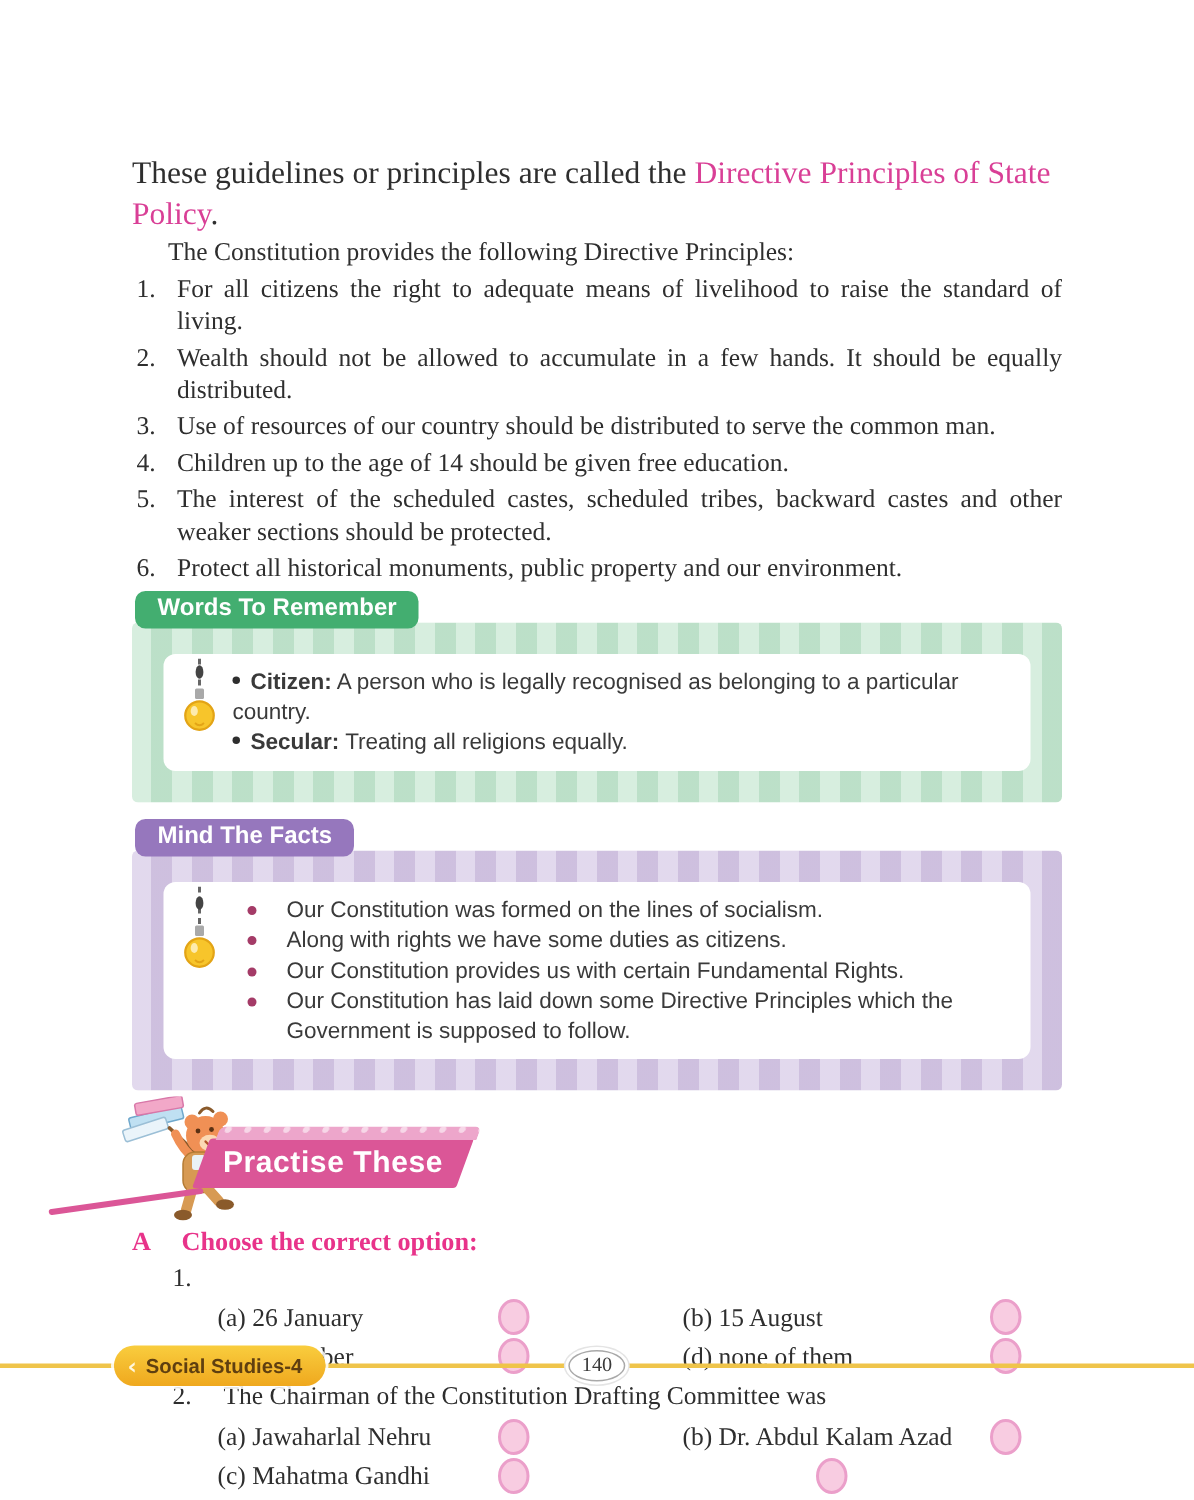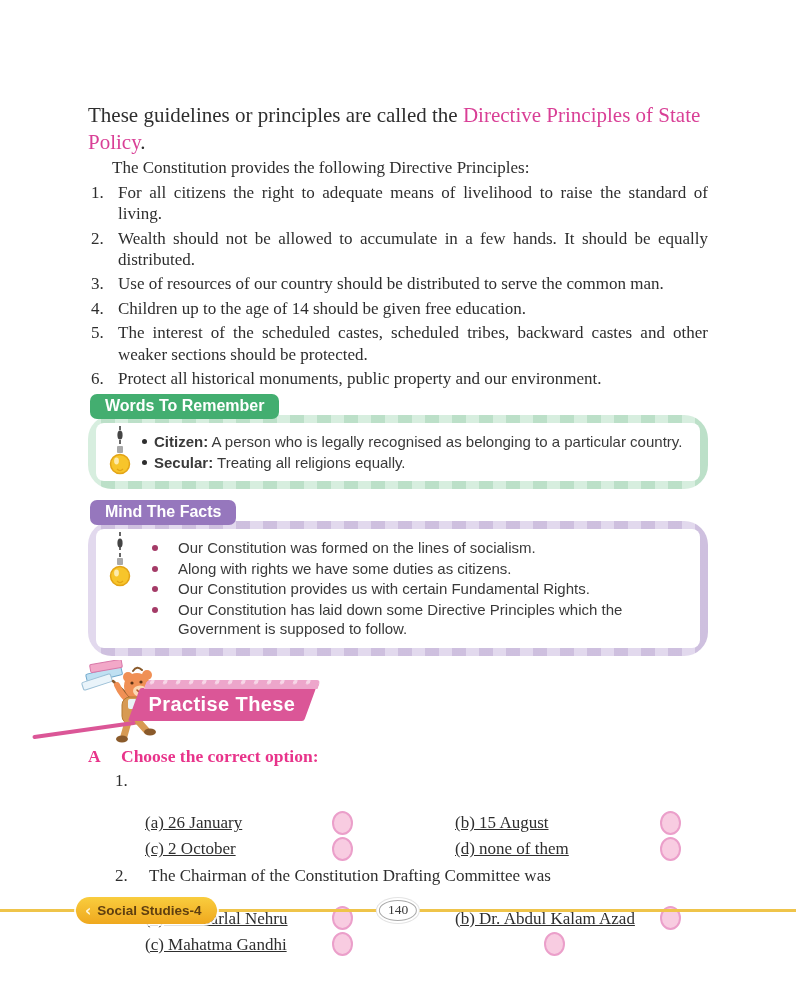--- a/index.html
+++ b/index.html
@@ -27,21 +27,21 @@
 
   
   .box-section { margin-top: 5px; position: relative; }
   .badge {
     position: relative; z-index: 2; display: inline-block;
     font-family: "Liberation Sans", sans-serif; font-size: 16px; font-weight: bold;
     color: #fff; padding: 3px 15px 4px; border-radius: 7px; margin: 0 0 -7px 2px;
   }
   .badge-green { background: #43AE70; }
   .badge-purple { background: #9677BD; }
-  .band { border-radius: 24px; padding: 8px; position: relative; }
+  .band { border-radius: 4px; padding: 21px; position: relative; }
   .band-green {
     background: #C6E7D1;
     background-image: repeating-linear-gradient(90deg, rgba(255,255,255,0.30) 0 13px, rgba(0,90,40,0.05) 13px 27px);
   }
   .band-purple {
     background: #D6C9E6;
     background-image: repeating-linear-gradient(90deg, rgba(255,255,255,0.30) 0 13px, rgba(60,20,90,0.05) 13px 27px);
   }
   .band-inner {
     background: #fff; border-radius: 8px; position: relative;
@@ -83,21 +83,21 @@
   }
 
   
   .section-head { display: flex; font-size: 17.5px; font-weight: bold; color: #E8338A; margin-top: 2px; }
   .section-letter { width: 33px; }
   .question { font-size: 17px; margin-top: 3px; }
   .q-row { display: flex; margin-left: 27px; line-height: 1.3; }
   .q-num { flex: none; width: 34px; }
   .options {
     display: grid; grid-template-columns: 180px 34px 96px 198px 34px;
-    margin-left: 57px; align-items: center; margin-top: 18px; margin-bottom: 2px; text-decoration: underline;
+    margin-left: 57px; align-items: center; margin-top: 2px; margin-bottom: 2px;
   }
   .opt-cell { white-space: nowrap; line-height: 25px; }
   .circle {
     width: 21px; height: 24px; background: #F8CCE1; border: 2px solid #EB9FCA;
     border-radius: 50%; justify-self: center; margin: 1px 0;
   }
   .spacer-col { height: 1px; }
 
   
   .footer-line { position: absolute; left: 0; top: 909px; width: 796px; height: 3px; background: #EFC44A; }

